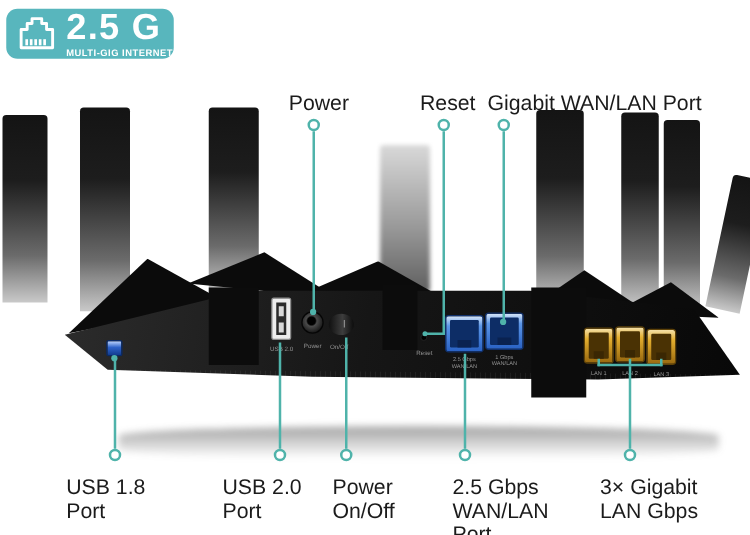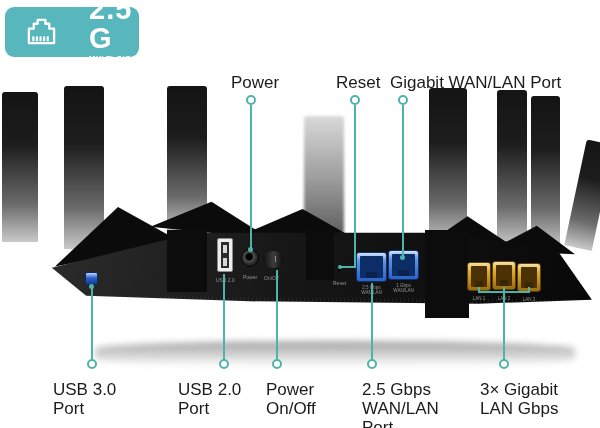--- a/index.html
+++ b/index.html
@@ -1,22 +1,22 @@
 <!DOCTYPE html>
 <html><head>
 <meta charset="utf-8">
 <style>
   html,body{margin:0;padding:0;background:#fff;}
   .canvas{position:relative;width:600px;height:428px;background:#ffffff;overflow:hidden;
           font-family:"Liberation Sans",sans-serif;}
   .abs{position:absolute;}
 
   
-  .badge{left:5px;top:7px;width:134px;height:50px;background:#58B6BD;border-radius:9px;
-         display:flex;align-items:center;box-sizing:border-box;padding-left:20px;gap:24px;}
+  .badge{left:5px;top:7px;width:134px;height:40px;background:#58B6BD;border-radius:9px;
+         display:flex;align-items:center;box-sizing:border-box;padding-left:8px;}
   .badge-text{margin-left:7px;color:#fff;line-height:1;}
   .badge-speed{font-size:29px;font-weight:700;letter-spacing:1px;}
   .badge-sub{font-size:7.5px;font-weight:700;letter-spacing:.4px;margin-top:2px;}
 
   
   .ant{background:linear-gradient(180deg,#141414 0%,#1d1d1d 35%,#6b6b6b 75%,#c9c9c9 100%);
        border-radius:3px 3px 0 0;}
   .ant-blur{background:linear-gradient(180deg,#d9d9d9 0%,#9a9a9a 55%,#5f5f5f 100%);
        filter:blur(1.5px);border-radius:3px;}
 
@@ -170,21 +170,21 @@
   <div class="abs ln" style="left:528px;top:287px;width:2px;height:6px;"></div>
   <div class="abs ln" style="left:478px;top:291px;width:52px;height:2px;"></div>
   <div class="abs ln" style="left:503px;top:293px;width:2px;height:66px;"></div>
   <div class="abs circ" style="left:499px;top:359px;"></div>
 
   <div class="abs clabel" style="left:231px;top:73px;">Power</div>
   <div class="abs clabel" style="left:336px;top:73px;">Reset</div>
   <div class="abs clabel" style="left:390px;top:73px;">Gigabit WAN/LAN Port</div>
 
   <div class="abs clabel" style="left:53px;top:380px;">
-    <span style="display:block;">USB 3.0</span>
+    <span style="display:block;">USB 1.8</span>
     <span style="display:block;">Port</span>
   </div>
   <div class="abs clabel" style="left:178px;top:380px;">
     <span style="display:block;">USB 2.0</span>
     <span style="display:block;">Port</span>
   </div>
   <div class="abs clabel" style="left:266px;top:380px;">
     <span style="display:block;">Power</span>
     <span style="display:block;">On/Off</span>
   </div>

